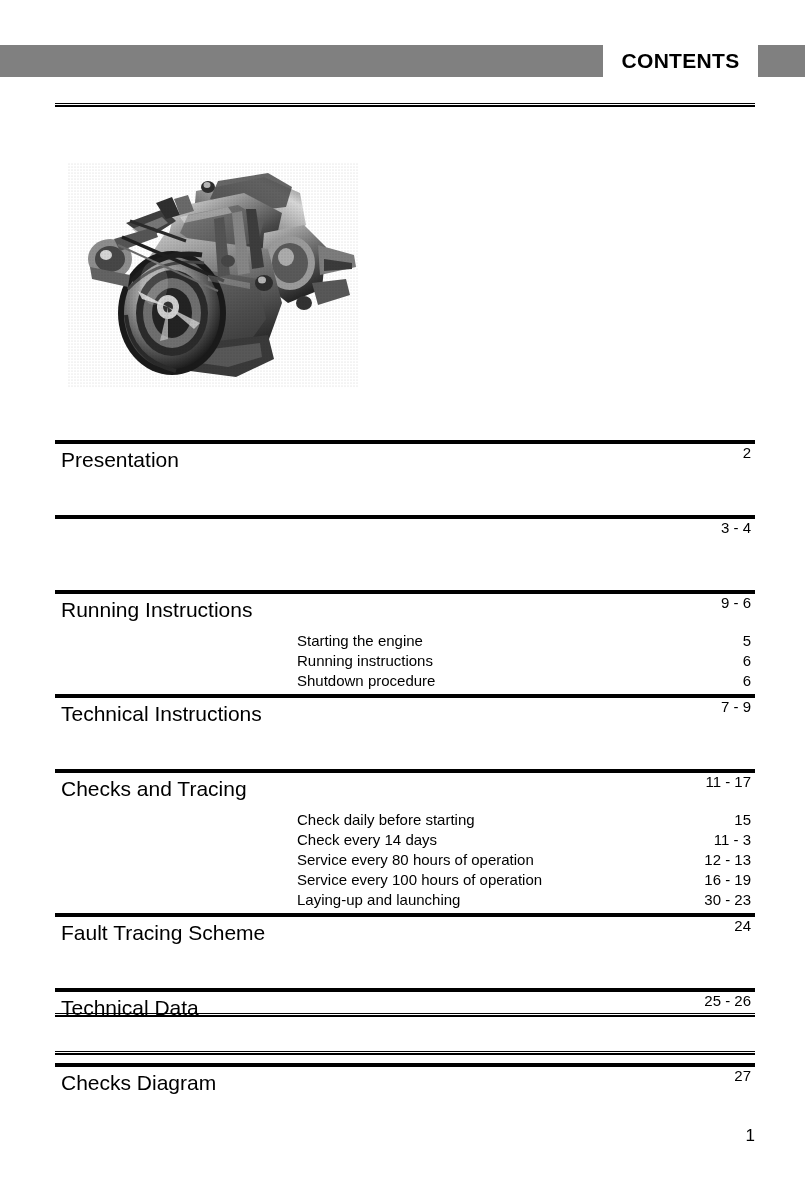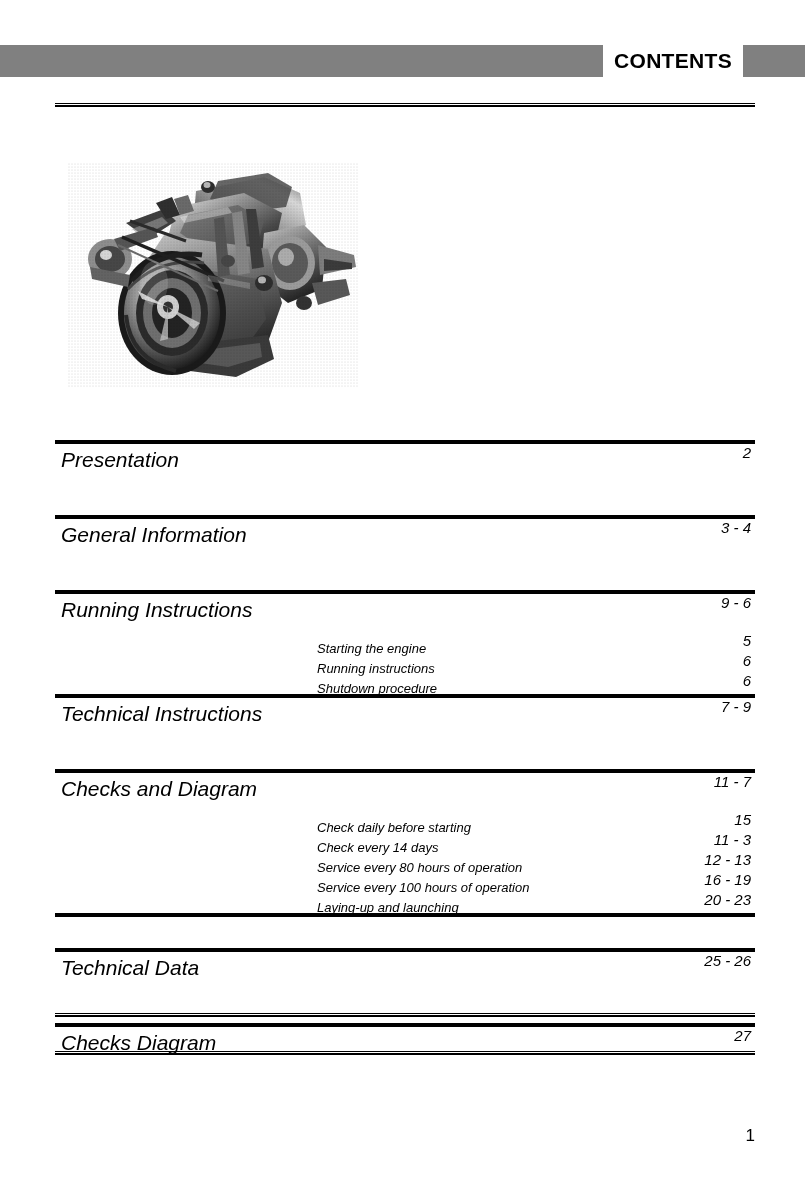--- a/index.html
+++ b/index.html
@@ -23,21 +23,21 @@
     left: 0;
     top: 45px;
     width: 805px;
     height: 32px;
     background: #808080;
   }
   .header-knockout {
     position: absolute;
     left: 603px;
     top: 45px;
-    width: 140px;
+    width: 155px;
     height: 32px;
     background: #ffffff;
     display: flex;
     align-items: center;
     justify-content: center;
   }
   .header-title {
     font-size: 21px;
     font-weight: bold;
     letter-spacing: 0.3px;
@@ -71,21 +71,20 @@
   .toc {
     position: absolute;
     left: 55px;
     top: 440px;
     width: 700px;
   }
   .toc-row {
     position: relative;
     border-top: 1px solid #000;
     box-shadow: inset 0 2px 0 -1px #000;
-    font-style: italic;
   }
   .toc-row::before {
     content: "";
     position: absolute;
     left: 0; right: 0; top: 1px;
     height: 2px;
     background: #000;
   }
   .toc-main {
     position: relative;
@@ -116,25 +115,24 @@
     position: relative;
     padding: 0 0 3px 0;
   }
   .toc-sub {
     position: relative;
     height: 20px;
   }
   .toc-sub-label {
     position: absolute;
     left: 242px;
-    top: 8px;
-    font-size: 13px;
+    top: 0;
+    font-size: 15px;
     line-height: 20px;
     white-space: nowrap;
-    margin-left: 20px;
   }
   .toc-sub-pages {
     position: absolute;
     right: 4px;
     top: 0;
     font-size: 15px;
     line-height: 20px;
     text-align: right;
     white-space: nowrap;
   }
@@ -270,21 +268,20 @@
 <div class="toc">
     <div class="toc-row">
       <div class="toc-main">
         <span class="toc-main-label">Presentation</span>
         <span class="toc-main-pages">2</span>
       </div>
       <div class="toc-spacer"></div>
     </div>
     <div class="toc-row">
       <div class="toc-main">
-        <span class="toc-main-label">General Information</span>
         <span class="toc-main-pages">3 - 4</span>
       </div>
       <div class="toc-spacer"></div>
     </div>
     <div class="toc-row">
       <div class="toc-main">
         <span class="toc-main-label">Running Instructions</span>
         <span class="toc-main-pages">9 - 6</span>
       </div>
       <div class="toc-subs">
@@ -304,47 +301,51 @@
     </div>
     <div class="toc-row">
       <div class="toc-main">
         <span class="toc-main-label">Technical Instructions</span>
         <span class="toc-main-pages">7 - 9</span>
       </div>
       <div class="toc-spacer"></div>
     </div>
     <div class="toc-row">
       <div class="toc-main">
-        <span class="toc-main-label">Checks and Diagram</span>
-        <span class="toc-main-pages">11 - 7</span>
+        <span class="toc-main-label">Checks and Tracing</span>
+        <span class="toc-main-pages">11 - 17</span>
       </div>
       <div class="toc-subs">
         <div class="toc-sub">
           <span class="toc-sub-label">Check daily before starting</span>
           <span class="toc-sub-pages">15</span>
         </div>
         <div class="toc-sub">
           <span class="toc-sub-label">Check every 14 days</span>
           <span class="toc-sub-pages">11 - 3</span>
         </div>
         <div class="toc-sub">
           <span class="toc-sub-label">Service every 80 hours of operation</span>
           <span class="toc-sub-pages">12 - 13</span>
         </div>
         <div class="toc-sub">
           <span class="toc-sub-label">Service every 100 hours of operation</span>
           <span class="toc-sub-pages">16 - 19</span>
         </div>
         <div class="toc-sub">
           <span class="toc-sub-label">Laying-up and launching</span>
-          <span class="toc-sub-pages">20 - 23</span>
-        </div>
-      </div>
-    </div>
-    <div class="toc-row">
+          <span class="toc-sub-pages">30 - 23</span>
+        </div>
+      </div>
+    </div>
+    <div class="toc-row">
+      <div class="toc-main">
+        <span class="toc-main-label">Fault Tracing Scheme</span>
+        <span class="toc-main-pages">24</span>
+      </div>
       <div class="toc-spacer"></div>
     </div>
     <div class="toc-row">
       <div class="toc-main">
         <span class="toc-main-label">Technical Data</span>
         <span class="toc-main-pages">25 - 26</span>
       </div>
       <div class="toc-spacer"></div>
     </div>
     <div class="toc-row">

